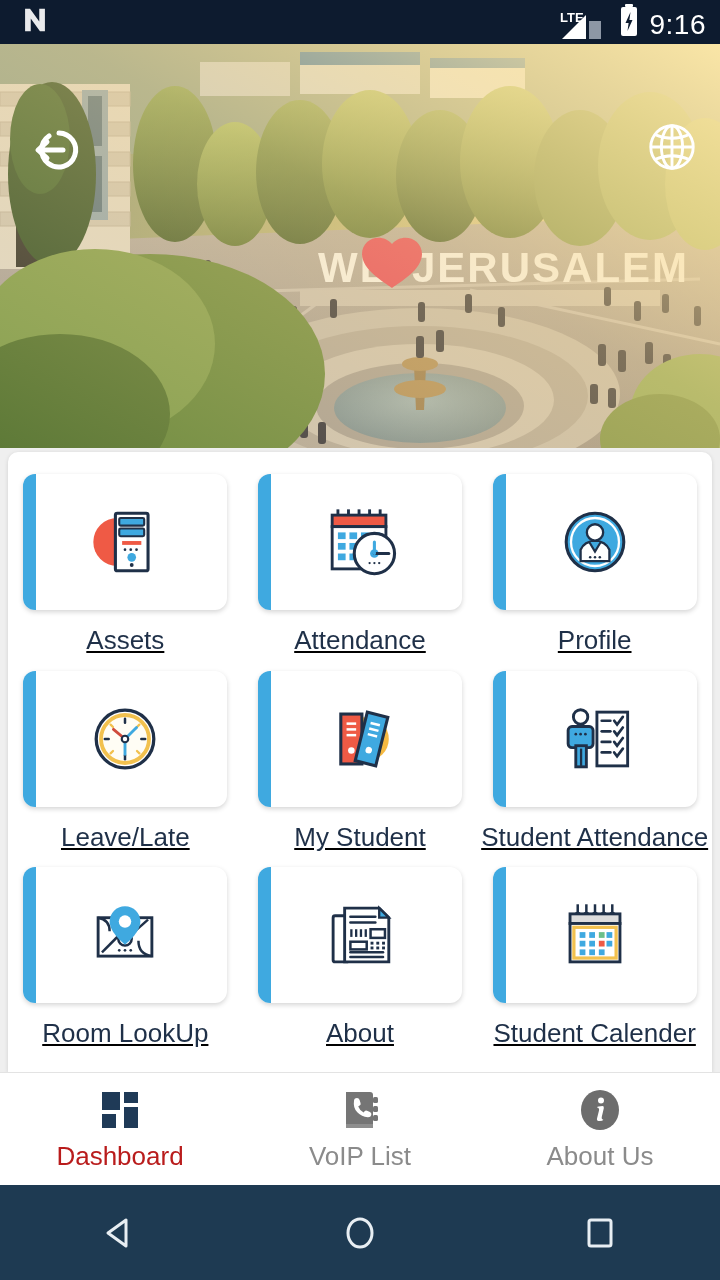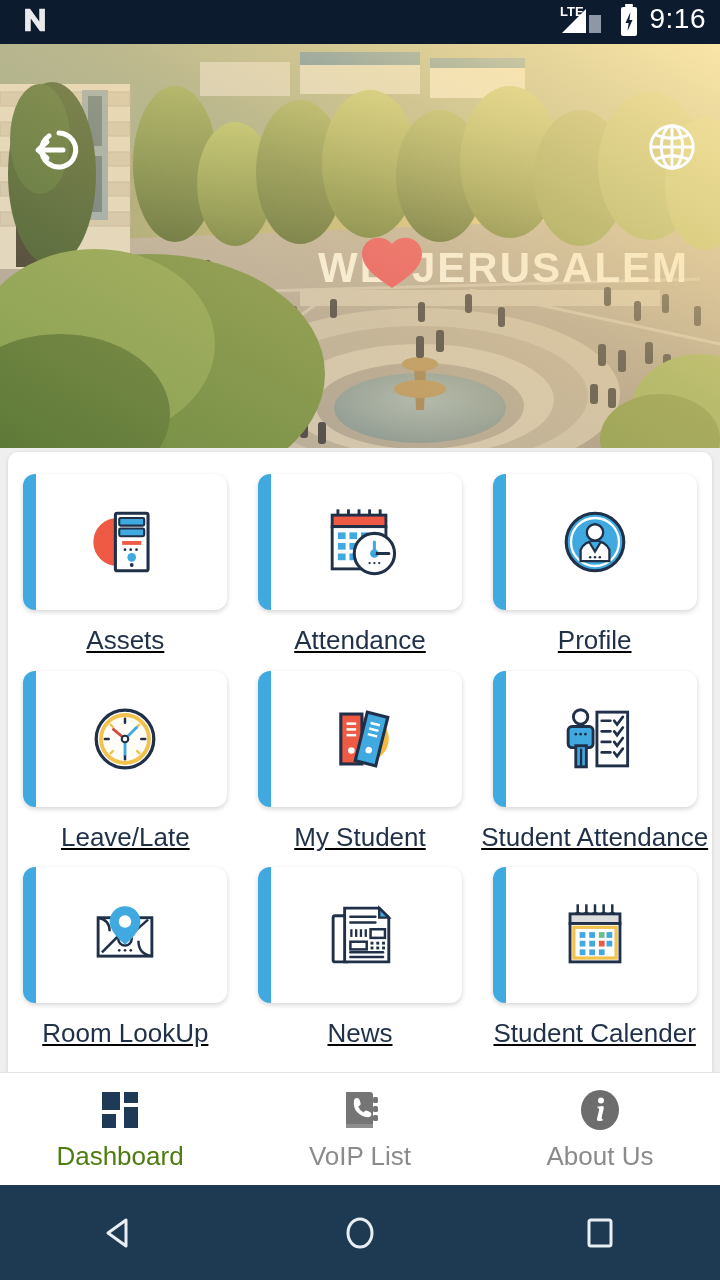--- a/index.html
+++ b/index.html
@@ -10,21 +10,21 @@
   }
   .phone { position:relative; width:720px; height:1280px; background:#efefef; }
 
   
   .statusbar {
     height:44px; background:#0d1b2f; color:#fff;
     display:flex; align-items:center; padding:0 14px 0 18px;
   }
   .sb-left { display:flex; align-items:center; }
   .sb-spacer { flex:1; }
-  .sb-right { display:flex; align-items:flex-start; gap:10px; }
+  .sb-right { display:flex; align-items:flex-end; gap:10px; }
   .sb-time { font-size:28px; letter-spacing:0.5px; }
   .lte-wrap { display:flex; align-items:flex-end; }
 
   
   .hero { position:relative; width:720px; height:404px; overflow:hidden; }
   .hero-photo { position:absolute; inset:0; }
   .hero-btn {
     position:absolute; width:54px; height:54px;
     display:flex; align-items:center; justify-content:center;
   }
@@ -58,21 +58,21 @@
   }
 
   
   .bottomnav {
     position:absolute; left:0; bottom:95px; width:720px; height:113px;
     background:#fff; display:flex; align-items:center;
     border-top:1px solid #e3e3e3;
   }
   .navitem { flex:1; display:flex; flex-direction:column; align-items:center; gap:7px; }
   .navlabel { font-size:26px; }
-  .nav-active .navlabel { color:#4d7c0f; }
+  .nav-active .navlabel { color:#b91c1c; }
   .nav-inactive .navlabel { color:#8b8b8b; }
 
   
   .sysnav {
     position:absolute; left:0; bottom:0; width:720px; height:95px;
     background:#1e3a52; display:flex; align-items:center;
   }
   .sysbtn { flex:1; display:flex; align-items:center; justify-content:center; }
 </style>
 </head>
@@ -461,21 +461,21 @@
             <g fill="#1f3048">
               <rect x="61" y="57" width="3" height="3"></rect>
                 <rect x="67" y="57" width="3" height="3"></rect>
                 <rect x="73" y="57" width="3" height="3"></rect>
               <rect x="61" y="62" width="3" height="3"></rect>
                 <rect x="67" y="62" width="3" height="3"></rect>
                 <rect x="73" y="62" width="3" height="3"></rect>
             </g>
           </svg>
         </div>
-        <div class="card-label">News</div>
+        <div class="card-label">About</div>
       </div>
 
       <div class="cell">
         <div class="card">
           <svg class="card-icon" viewBox="0 0 100 100">
             <g stroke="#1f3048" stroke-width="2.6" fill="none">
               <line x1="32" y1="18" x2="32" y2="28"></line>
                 <line x1="41" y1="18" x2="41" y2="28"></line>
               <line x1="50" y1="18" x2="50" y2="28"></line>
                 <line x1="59" y1="18" x2="59" y2="28"></line>

